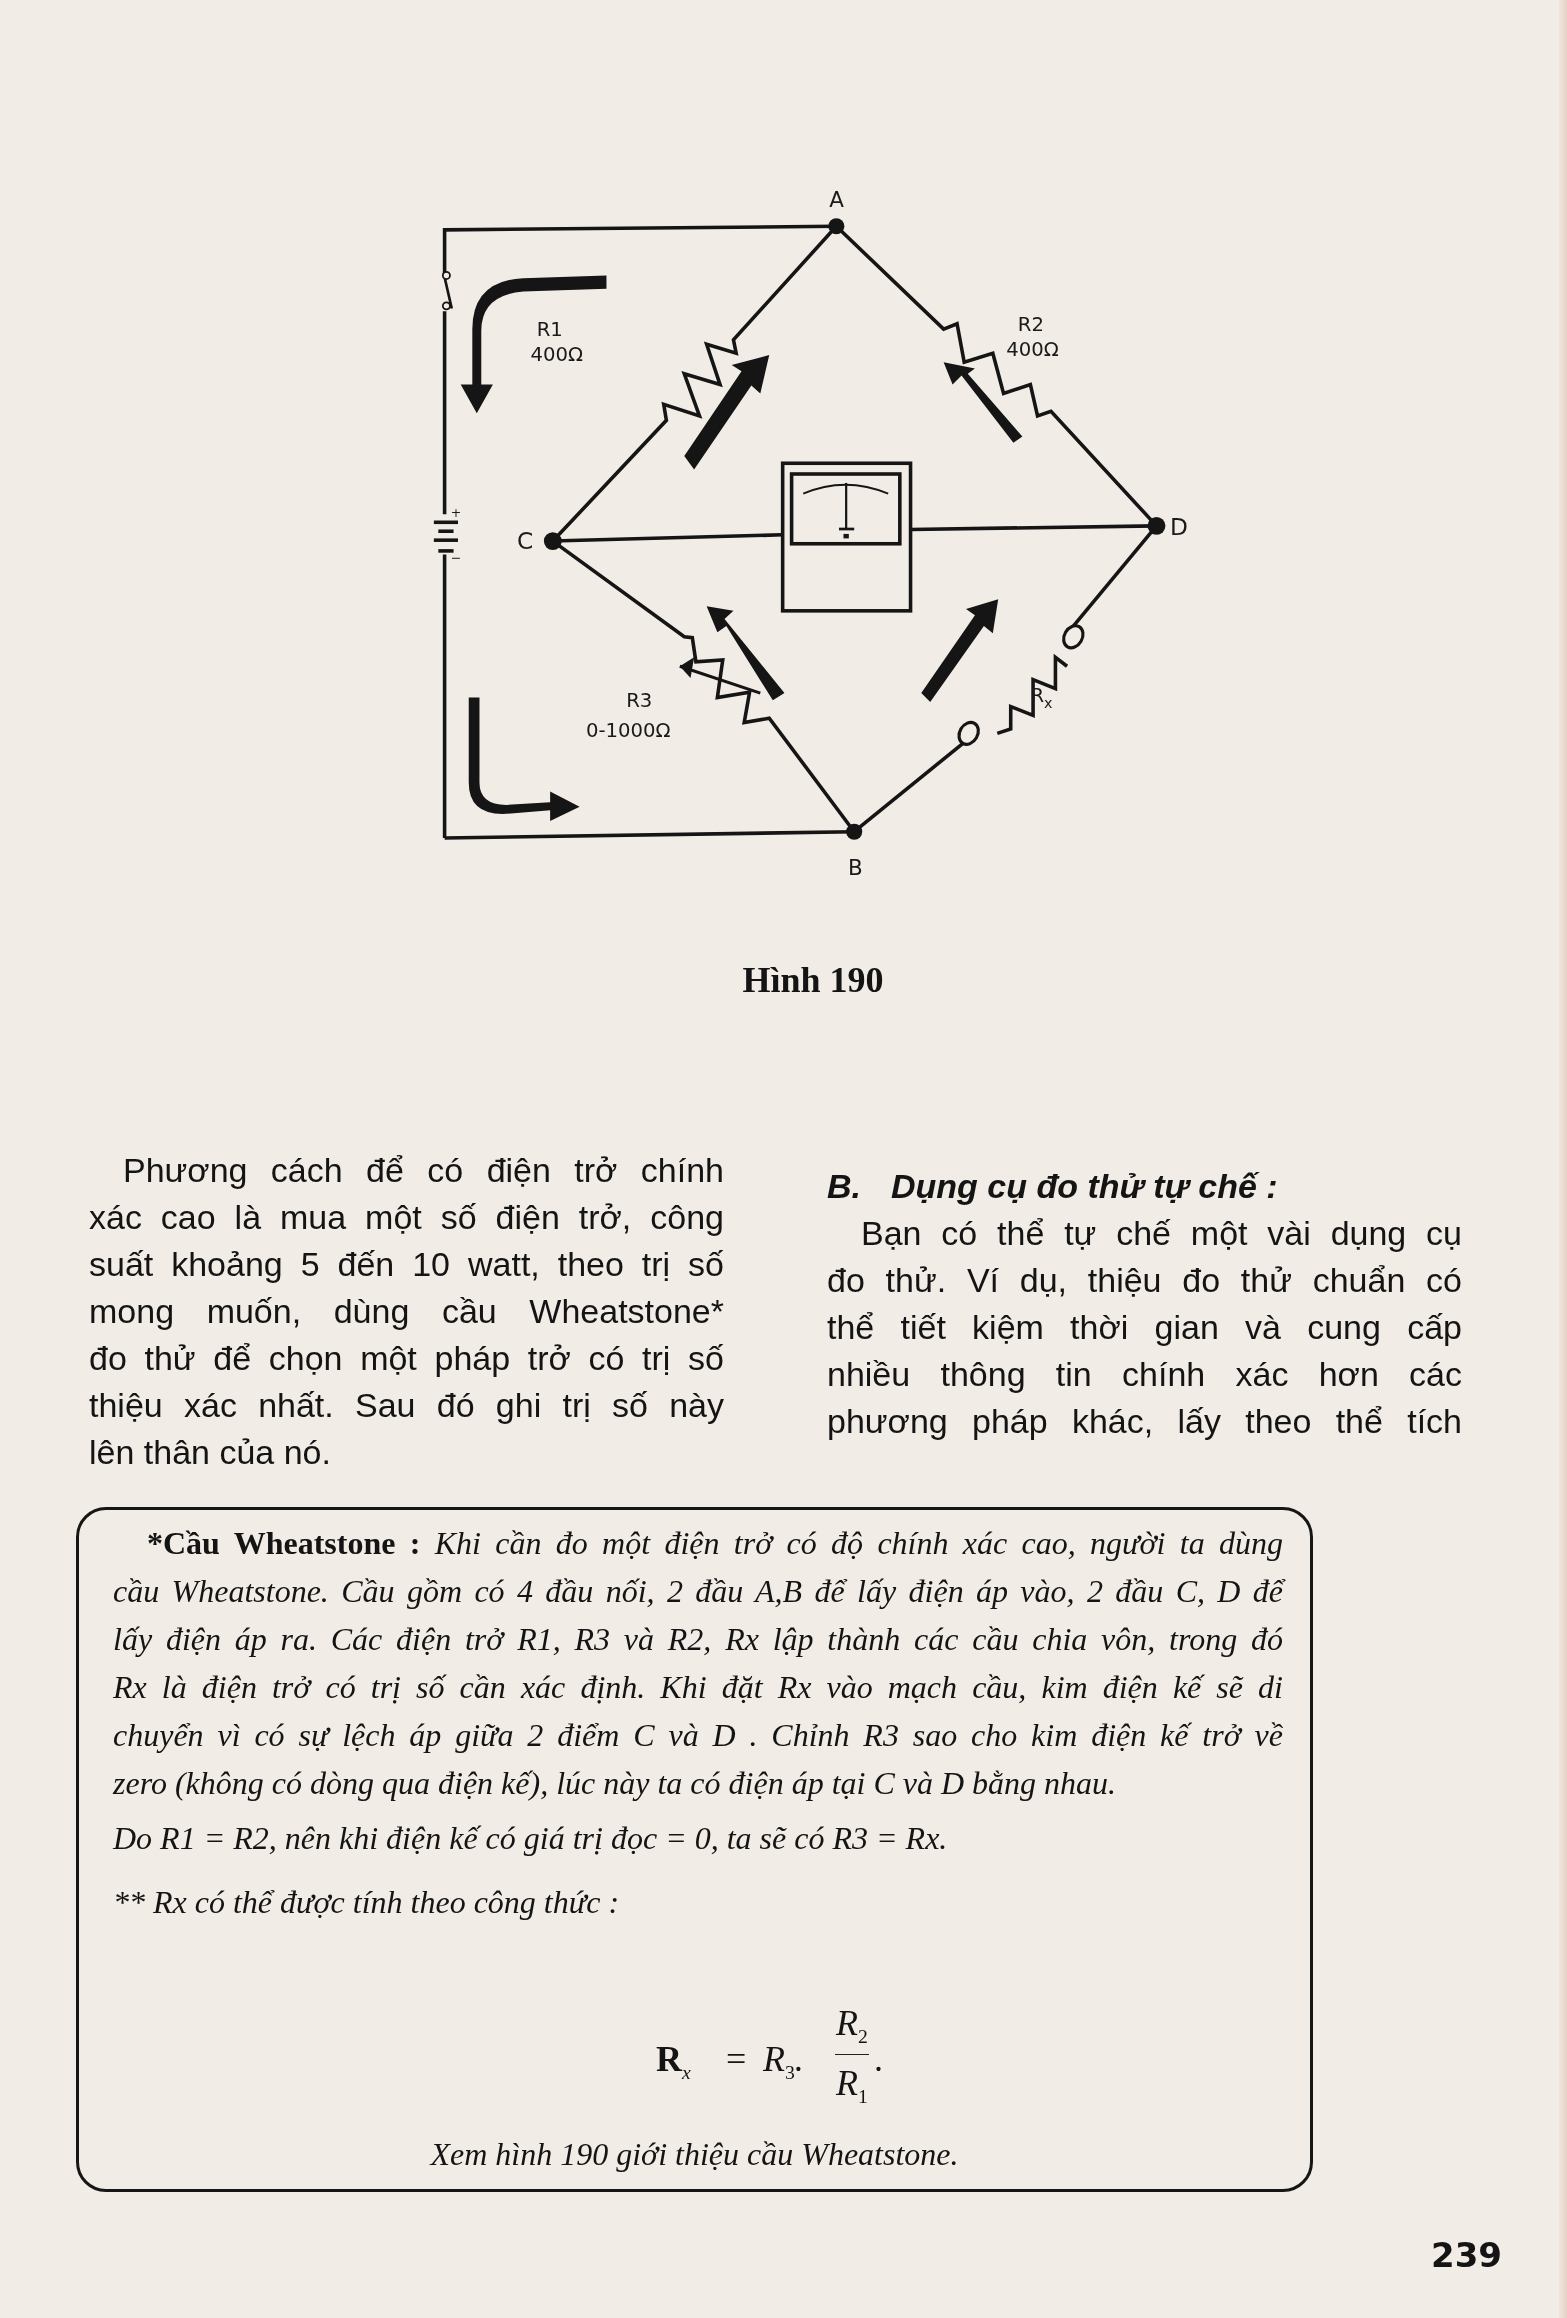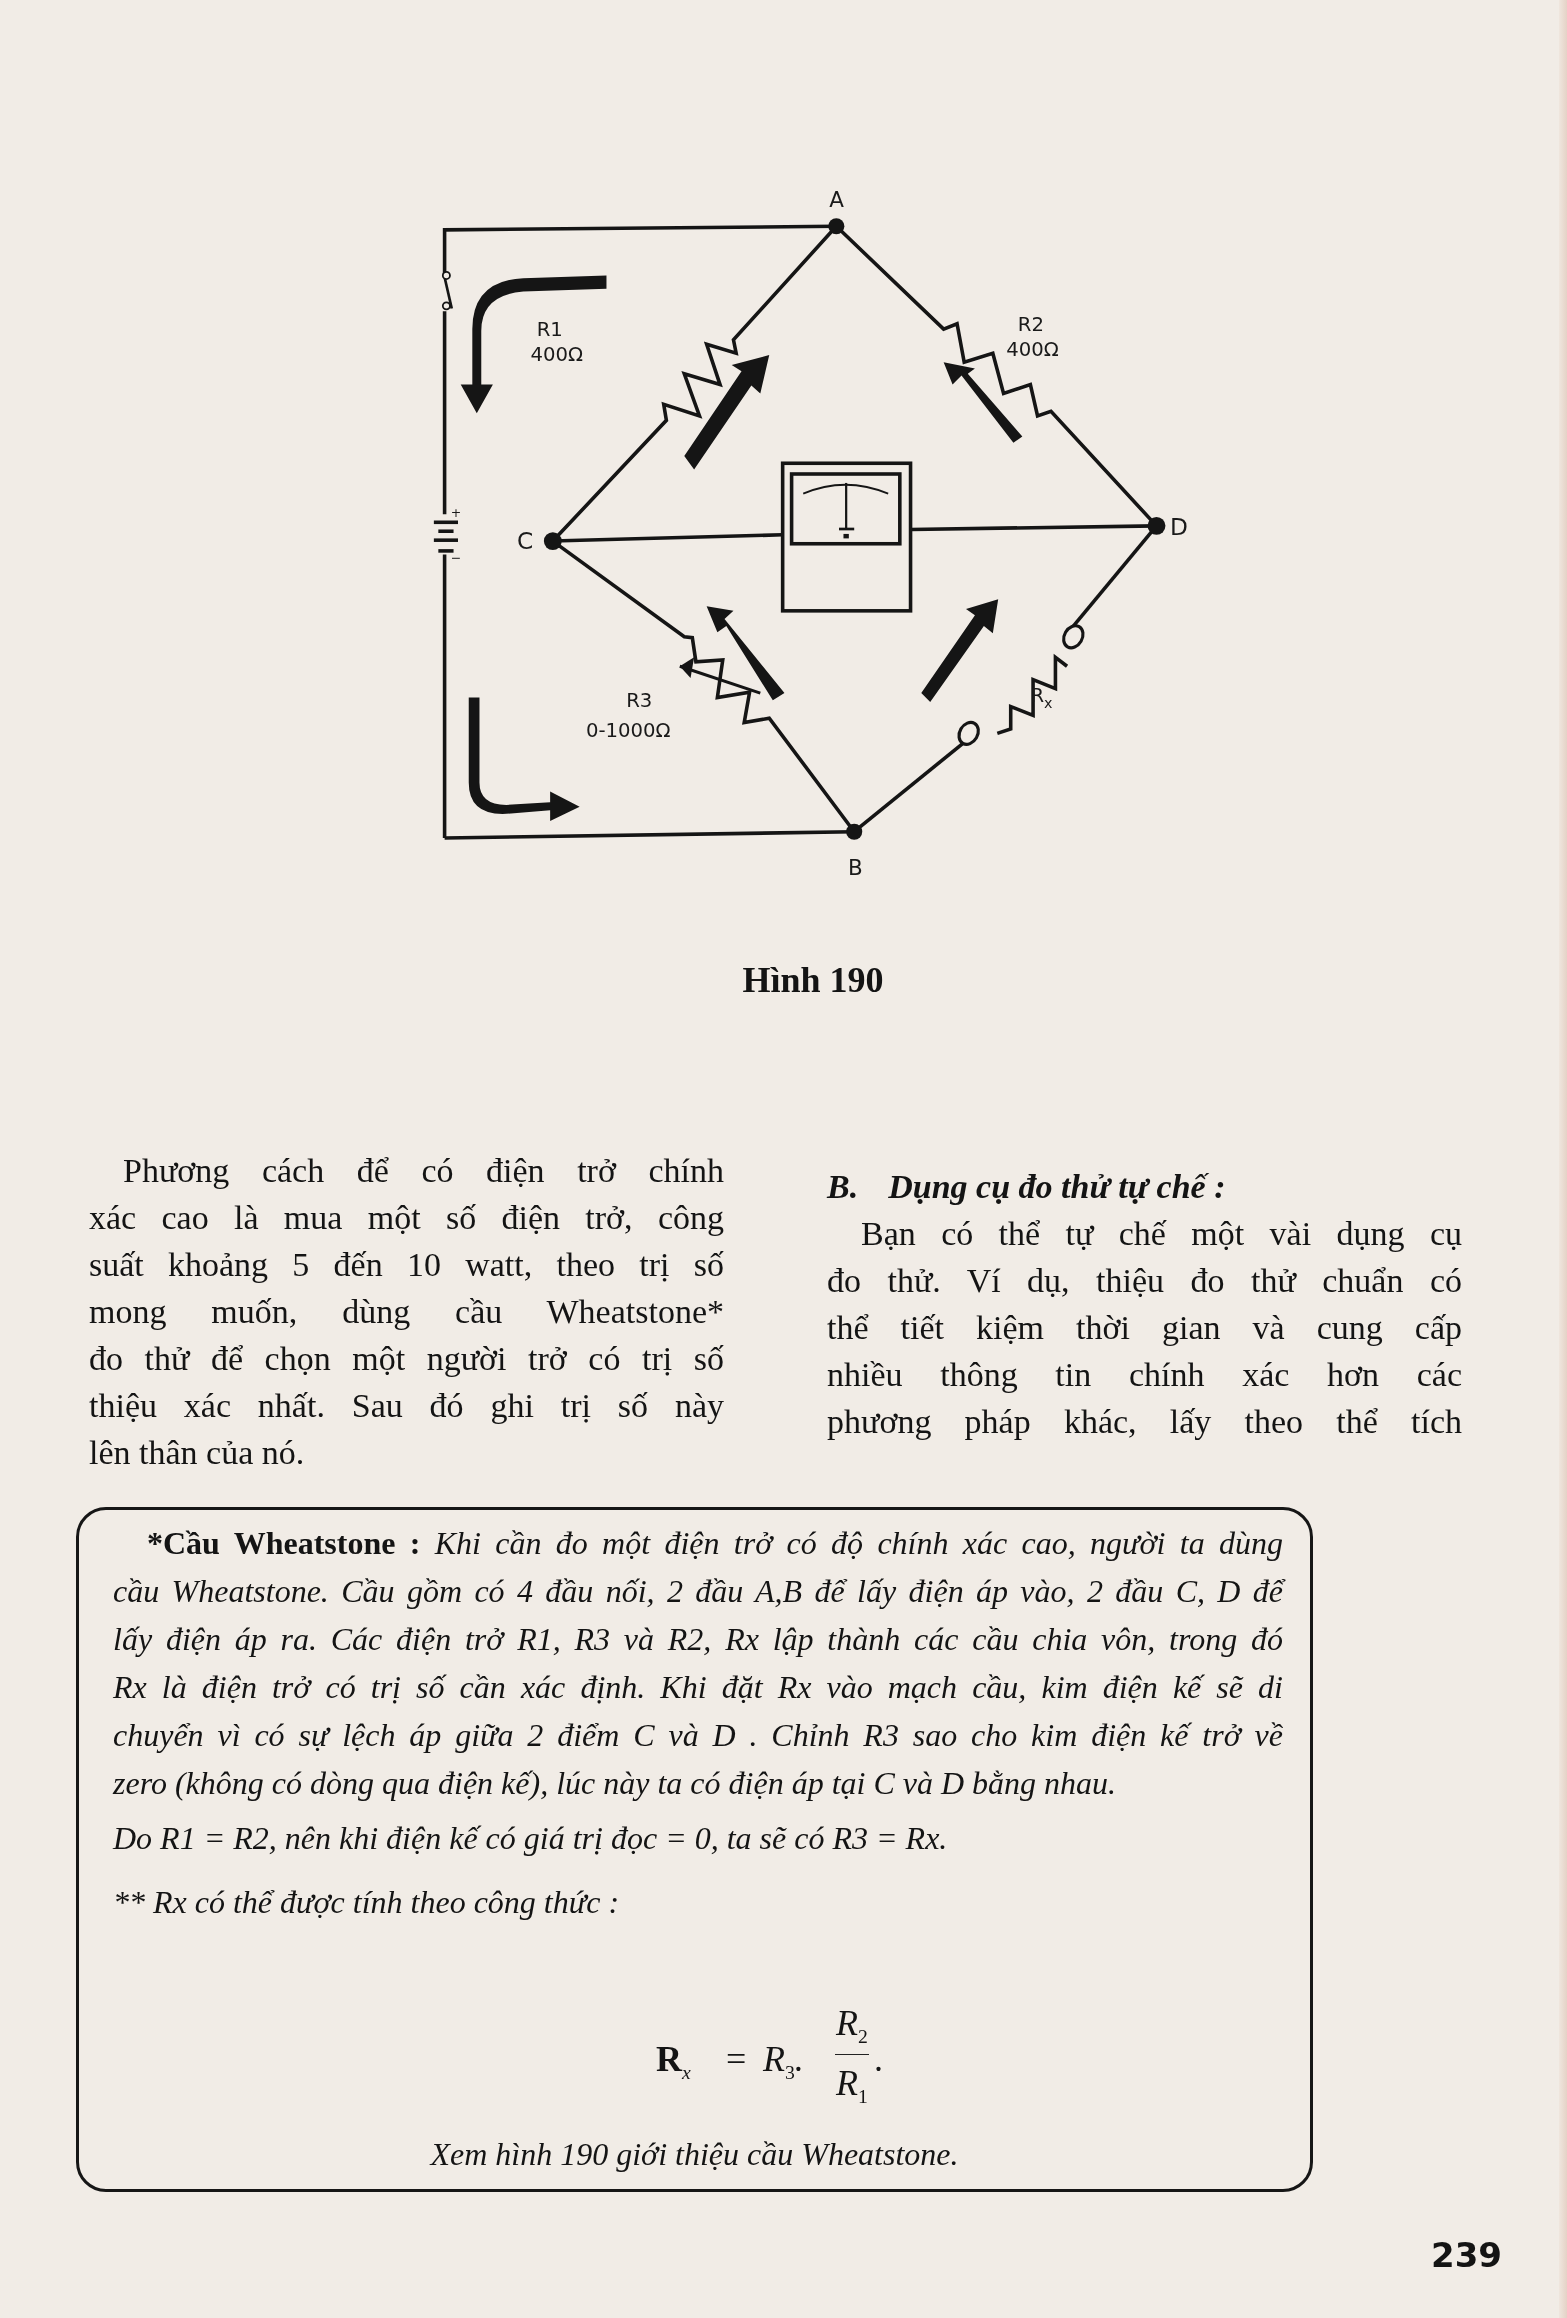--- a/index.html
+++ b/index.html
@@ -14,21 +14,21 @@
     background: linear-gradient(to right, #efe6de, #e4cfc3);
   }
   #diagram { position: absolute; left: 0; top: 0; }
   #diagram .lbl { font-family: "DejaVu Sans", "Liberation Sans", sans-serif; fill: #1a1a1a; }
   .caption {
     position: absolute; left: 0; width: 1538px; top: 959px; text-align: center;
     font-family: "Liberation Serif", serif; font-weight: bold; font-size: 36px; margin-left: 44px;
   }
   .col {
     position: absolute; top: 1147px;
-    font-family: Liberation Serif, serif; font-size: 34px; line-height: 47px;
+    font-family: Liberation Sans, sans-serif; font-size: 34px; line-height: 47px;
   }
   .col .ln { display: block; white-space: nowrap; text-align-last: justify; text-align: justify; }
   .col .ln.last { text-align-last: left; }
   .col-left { left: 89px; width: 635px; }
   .col-right { left: 827px; width: 635px; }
   .indent { padding-left: 34px; }
   .sec-heading { font-style: italic; font-weight: bold; text-align-last: left !important; margin-top: 16px; }
   .sec-heading .num { margin-right: 30px; font-style: italic; }
   .footbox {
     position: absolute; left: 76px; top: 1507px; width: 1237px; height: 685px;
@@ -148,21 +148,21 @@
   <text class="lbl" x="504" y="628" font-size="14">−</text>
 </svg>
 
 <div class="caption">Hình 190</div>
 
 <div class="col col-left">
   <span class="ln indent">Phương cách để có điện trở chính</span>
   <span class="ln">xác cao là mua một số điện trở, công</span>
   <span class="ln">suất khoảng 5 đến 10 watt, theo trị số</span>
   <span class="ln">mong muốn, dùng cầu Wheatstone*</span>
-  <span class="ln">đo thử để chọn một người trở có trị số</span>
+  <span class="ln">đo thử để chọn một pháp trở có trị số</span>
   <span class="ln">thiệu xác nhất. Sau đó ghi trị số này</span>
   <span class="ln last">lên thân của nó.</span>
 </div>
 
 <div class="col col-right">
   <span class="ln sec-heading"><span class="num">B.</span><span>Dụng cụ đo thử tự chế :</span></span>
   <span class="ln indent">Bạn có thể tự chế một vài dụng cụ</span>
   <span class="ln">đo thử. Ví dụ, thiệu đo thử chuẩn có</span>
   <span class="ln">thể tiết kiệm thời gian và cung cấp</span>
   <span class="ln">nhiều thông tin chính xác hơn các</span>

